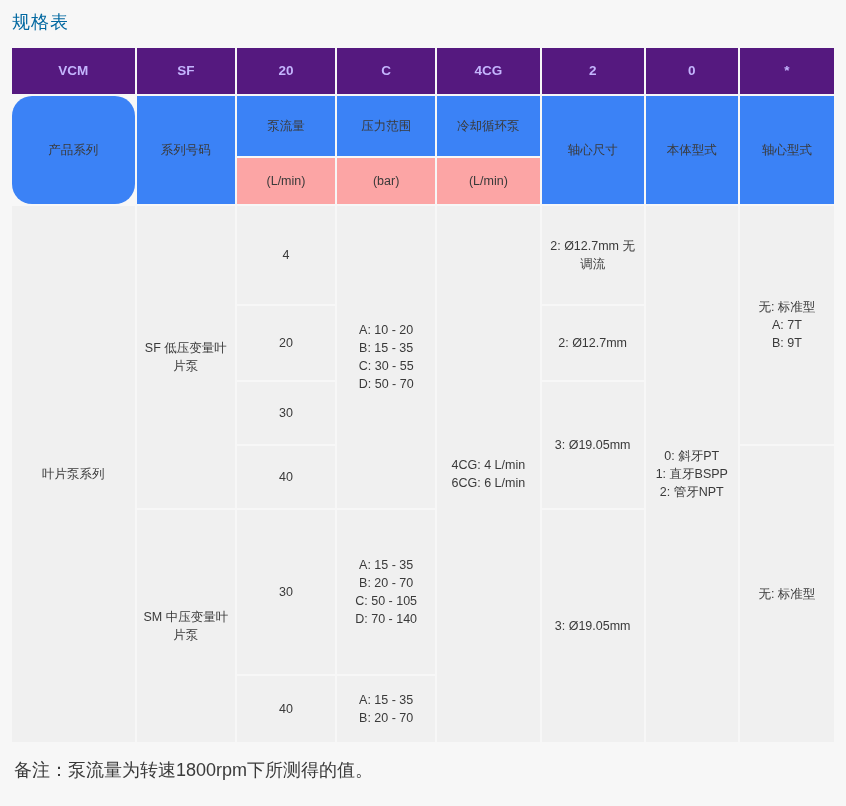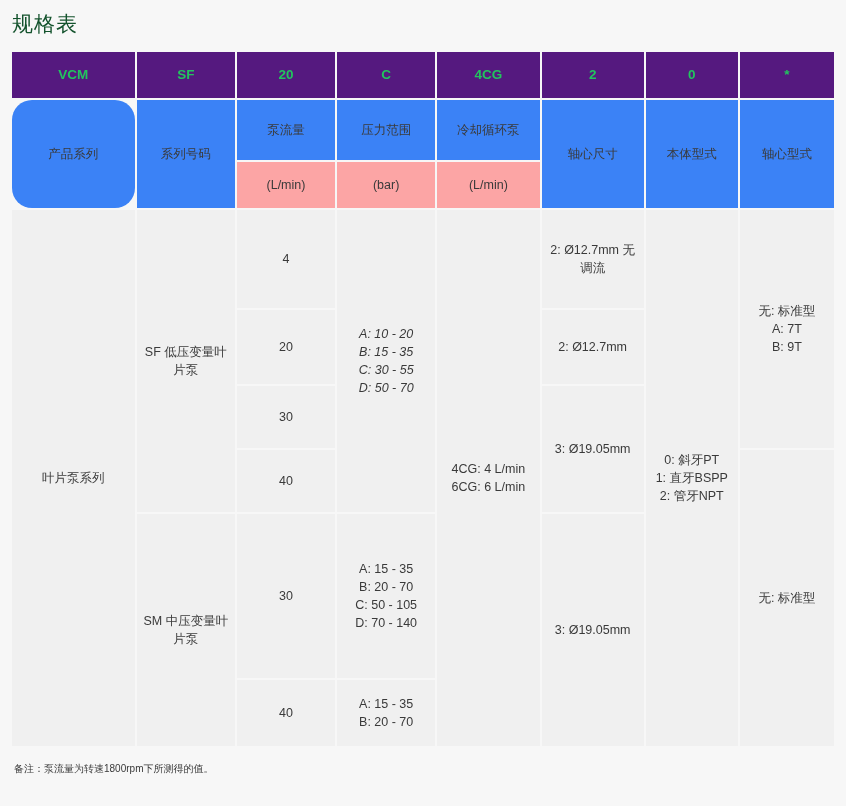--- a/index.html
+++ b/index.html
@@ -15,22 +15,22 @@
     overflow: hidden;
   }
   .page {
     position: relative;
     width: 846px;
     height: 806px;
     box-sizing: border-box;
     padding: 0 10px;
   }
   .page-title {
-    font-size: 21px;
-    color: #14532d;
+    font-size: 18px;
+    color: #0369a1;
     padding: 10px 2px 12px 2px;
     font-weight: normal;
     letter-spacing: 1px;
   }
   .spec-table {
     border-collapse: separate;
     border-spacing: 2px;
     width: 826px;
     table-layout: fixed;
     font-size: 12.5px;
@@ -38,42 +38,42 @@
   .spec-table td {
     background: #f0f0f0;
     text-align: center;
     vertical-align: middle;
     padding: 6px 4px;
     line-height: 1.45;
     color: #3a3a3a;
   }
   .spec-table td.head {
     background: #55197f;
-    color: #22c55e;
+    color: #c4b5fd;
     font-weight: bold;
     font-size: 13.5px;
     height: 30px;
     padding: 8px 2px;
   }
   .spec-table td.sub {
     background: #3b82f6;
     color: #3a3a3a;
     font-size: 12.5px;
   }
   .spec-table td.subunit {
     background: #fca5a5;
     color: #3a3a3a;
     font-size: 12.5px;
   }
   .spec-table td.body {
     background: #f0f0f0;
   }
   .note {
     padding: 14px 4px 0 4px;
-    font-size: 10px;
+    font-size: 18px;
     color: #3a3a3a;
   }
   
   col.c0 { width: 120px; }
   col.c1 { width: 96px; }
   col.c2 { width: 96px; }
   col.c3 { width: 96px; }
   col.c4 { width: 100px; }
   col.c5 { width: 100px; }
   col.c6 { width: 90px; }
@@ -125,21 +125,21 @@
       <tr>
         <td class="subunit">(L/min)</td>
         <td class="subunit">(bar)</td>
         <td class="subunit">(L/min)</td>
       </tr>
 
       <tr>
         <td class="body" rowspan="6">叶片泵系列</td>
         <td class="body" rowspan="4">SF 低压变量叶片泵</td>
         <td class="body" style="height:86px;">4</td>
-        <td class="body" rowspan="4" style="white-space:pre-line;font-style:italic;">A: 10 - 20
+        <td class="body" rowspan="4" style="white-space:pre-line;">A: 10 - 20
 B: 15 - 35
 C: 30 - 55
 D: 50 - 70</td>
         <td class="body" rowspan="6" style="white-space:pre-line;">4CG: 4 L/min
 6CG: 6 L/min</td>
         <td class="body" style="height:86px;">2: Ø12.7mm 无调流</td>
         <td class="body" rowspan="6" style="white-space:pre-line;">0: 斜牙PT
 1: 直牙BSPP
 2: 管牙NPT</td>
         <td class="body" rowspan="3" style="white-space:pre-line;">无: 标准型

